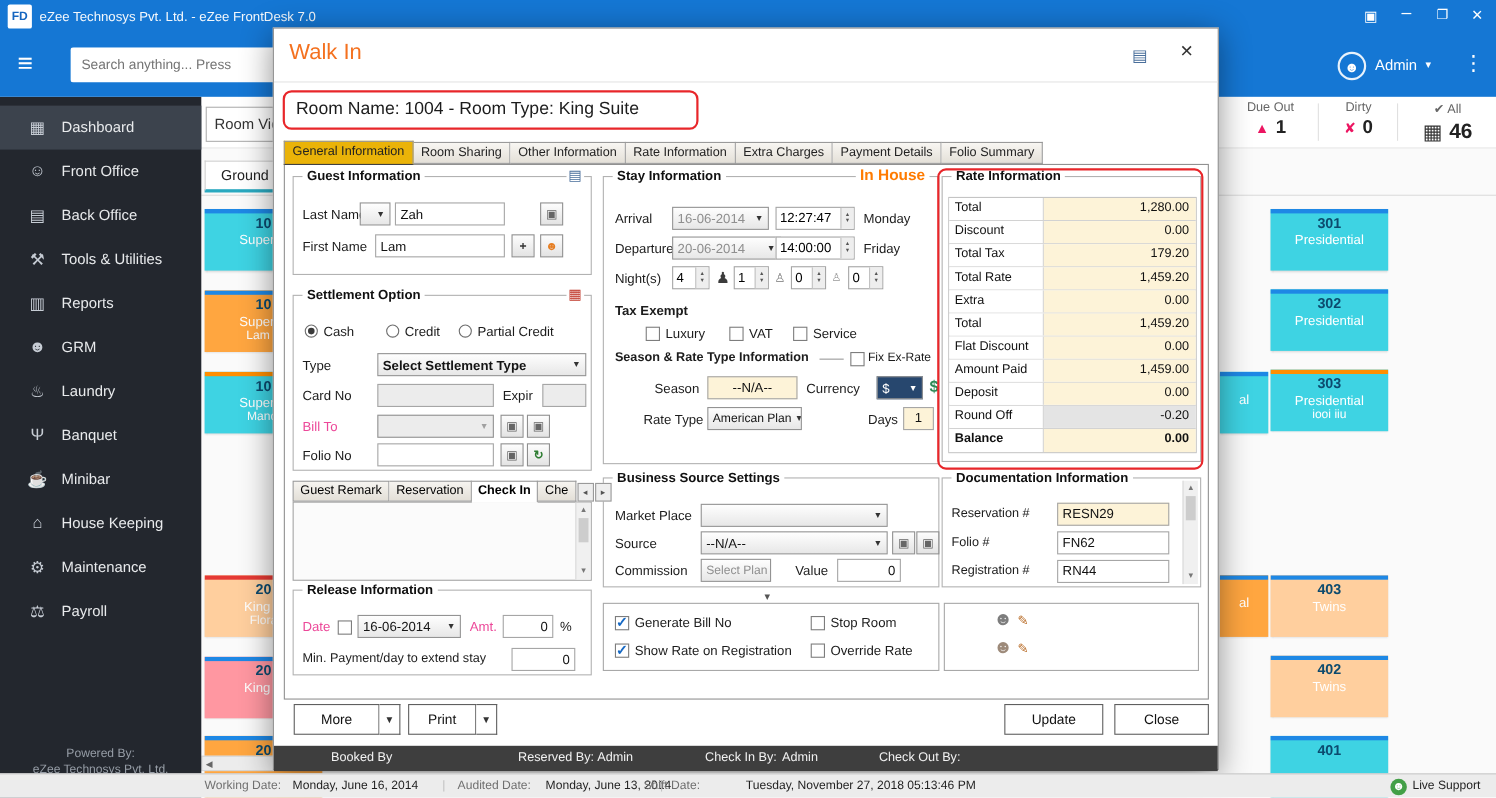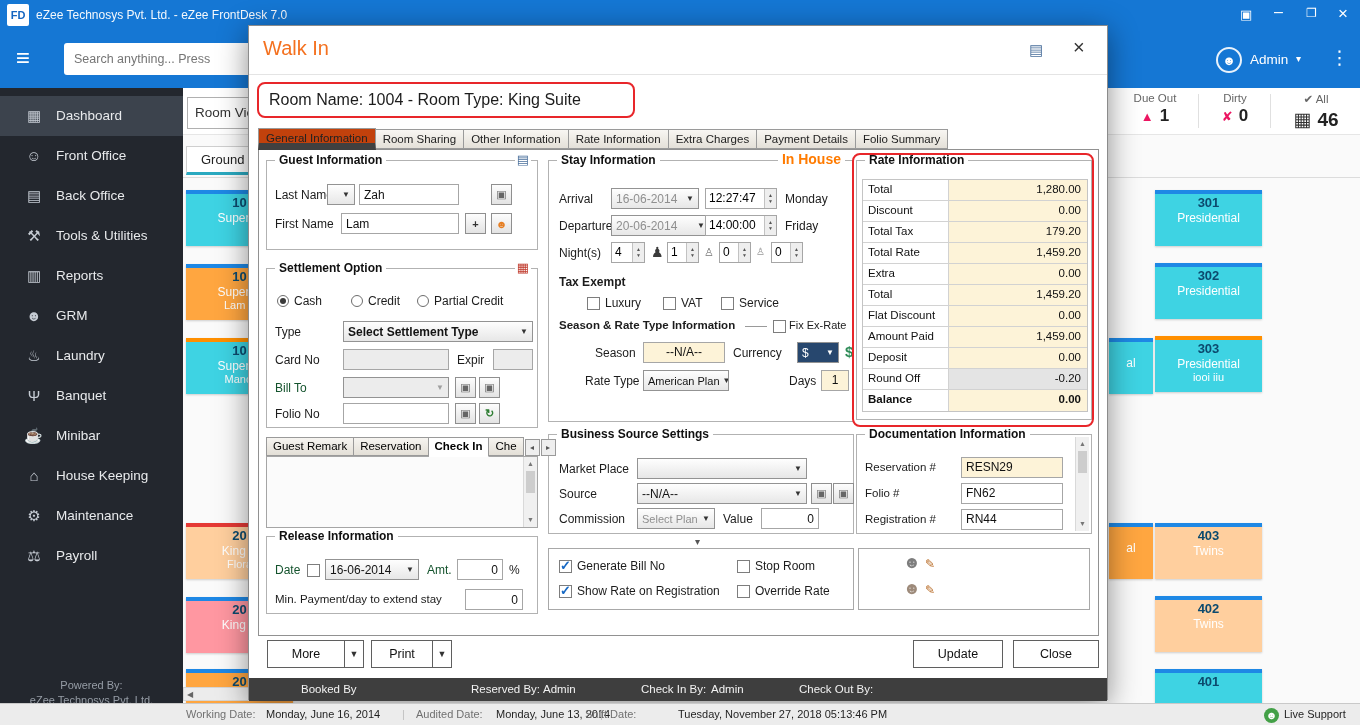--- a/index.html
+++ b/index.html
@@ -50,28 +50,28 @@
   
   .dialog{position:absolute;left:248px;top:25px;width:860px;height:675px;background:#fff;border:1px solid #8b8b8b;box-shadow:0 6px 28px rgba(0,0,0,.45);z-index:50}
   .walkin{position:absolute;left:14px;top:11px;font-size:20px;color:#f4711f;white-space:nowrap}
   .hicon{position:absolute;left:780px;top:15px;font-size:15px;color:#4a6f9b;cursor:pointer}
   .dclose{position:absolute;left:824px;top:10px;font-size:20px;color:#333;cursor:pointer}
   .hline{position:absolute;left:0;top:48px;width:858px;height:1px;background:#e4e4e4}
   .banner{position:absolute;left:8px;top:56px;width:378px;height:36px;border:2px solid #e8262a;border-radius:8px;font-size:16px;color:#1c1c1c;line-height:31px;padding-left:10px;white-space:nowrap}
   .tabs{position:absolute;left:9px;top:101px;display:flex;align-items:flex-end;height:22px;z-index:3}
   .tab{font-size:11.5px;color:#222;background:linear-gradient(#f8f6f2,#e4e0d8);border:1px solid #9a9a9a;border-left:none;padding:3px 7px;height:20px;white-space:nowrap;cursor:pointer}
   .tab:first-child{border-left:1px solid #9a9a9a}
-  .tab.active{background:#c2410c;height:22px;border-bottom:7px solid #404040;margin-bottom:-1px;position:relative;z-index:4}
+  .tab.active{background:#eab308;height:22px;border-bottom:1px solid #404040;margin-bottom:-1px;position:relative;z-index:4}
   .cbox{position:absolute;left:9px;top:123px;width:841px;height:487px;border:1px solid #919191;background:#fff}
 
   .group{position:absolute;border:1px solid #b2b2b2;background:#fff}
   .gtitle{position:absolute;top:-8px;left:8px;background:#fff;padding:0 4px;font-size:12px;font-weight:bold;color:#101010;white-space:nowrap}
   .gicon{position:absolute;top:-9px;right:6px;background:#fff;padding:0 2px;font-size:13px}
   .lbl{position:absolute;font-size:12px;color:#1c1c1c;white-space:nowrap}
-  .lbl.gray{color:#14532d}
+  .lbl.gray{color:#ec4899}
   .lbl.b{font-weight:bold}
   .tbx{position:absolute;height:21px;line-height:19px;border:1px solid #a6a6a6;background:#fff;font-size:12px;font-family:inherit;padding:0 4px;color:#111}
   .tbx.dis{background:#ececec;color:#999}
   .tbx.bge{background:#fdf3d8}
   .tbx.ctr{text-align:center}
   .tbx.rt{text-align:right}
   .dd{position:absolute;height:21px;border:1px solid #939393;background:linear-gradient(#fefefe,#e7e7e7);display:flex;align-items:center;font-size:12px;color:#141414;padding:0 4px;white-space:nowrap;overflow:hidden;cursor:pointer}
   .dd .car{margin-left:auto;font-size:8px;color:#333;padding-left:3px}
   .dd.dis{background:#ececec;color:#a0a0a0;cursor:default}
   .dd.dis .car{color:#a0a0a0}
@@ -498,21 +498,21 @@
             <span class="car">▼</span>
           </div>
         <span class="lbl" style="left:10px;top:52px">Source</span>
         <div class="dd" style="left:88px;top:48px;width:170px">
             <span>--N/A--</span>
             <span class="car">▼</span>
           </div>
         <div class="ibtn" style="left:262px;top:48px">▣</div>
         <div class="ibtn" style="left:284px;top:48px">▣</div>
         <span class="lbl" style="left:10px;top:77px">Commission</span>
-        <div class="dd graytext" style="left:88px;top:73px;width:78px;font-size:11px">
+        <div class="dd graytext" style="left:88px;top:73px;width:64px;font-size:11px">
             <span>Select Plan</span>
             <span class="car">▼</span>
           </div>
         <span class="lbl" style="left:174px;top:77px">Value</span>
         <input class="tbx rt" style="left: 212px; top: 73px; width: 58px;" value="0">
       </div>
       <span class="lbl" style="left:436px;top:386px;font-size:10px;color:#555">▾</span>
 
       <div class="group" style="left:289px;top:398px;width:306px;height:62px;border-color:#a8a8a8">
         <span class="cb on" style="left:10px;top:11px"></span>

